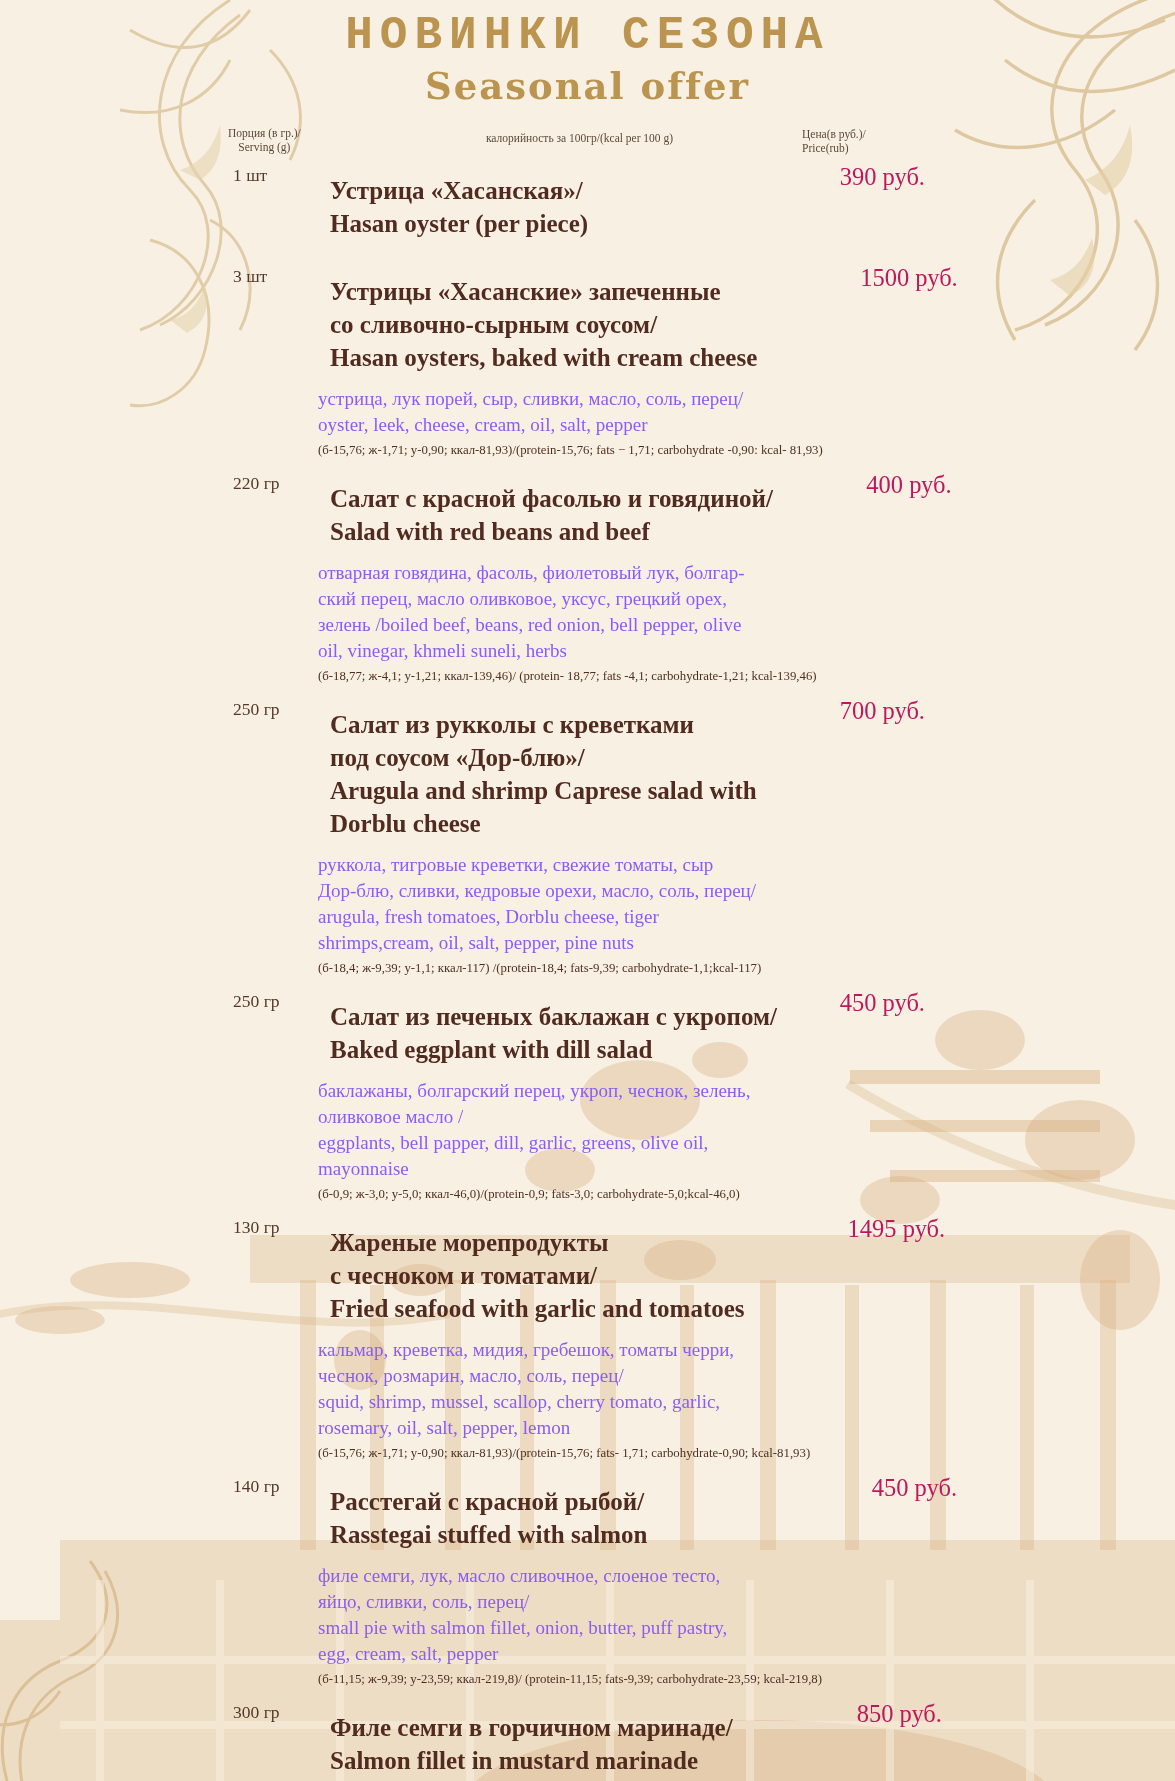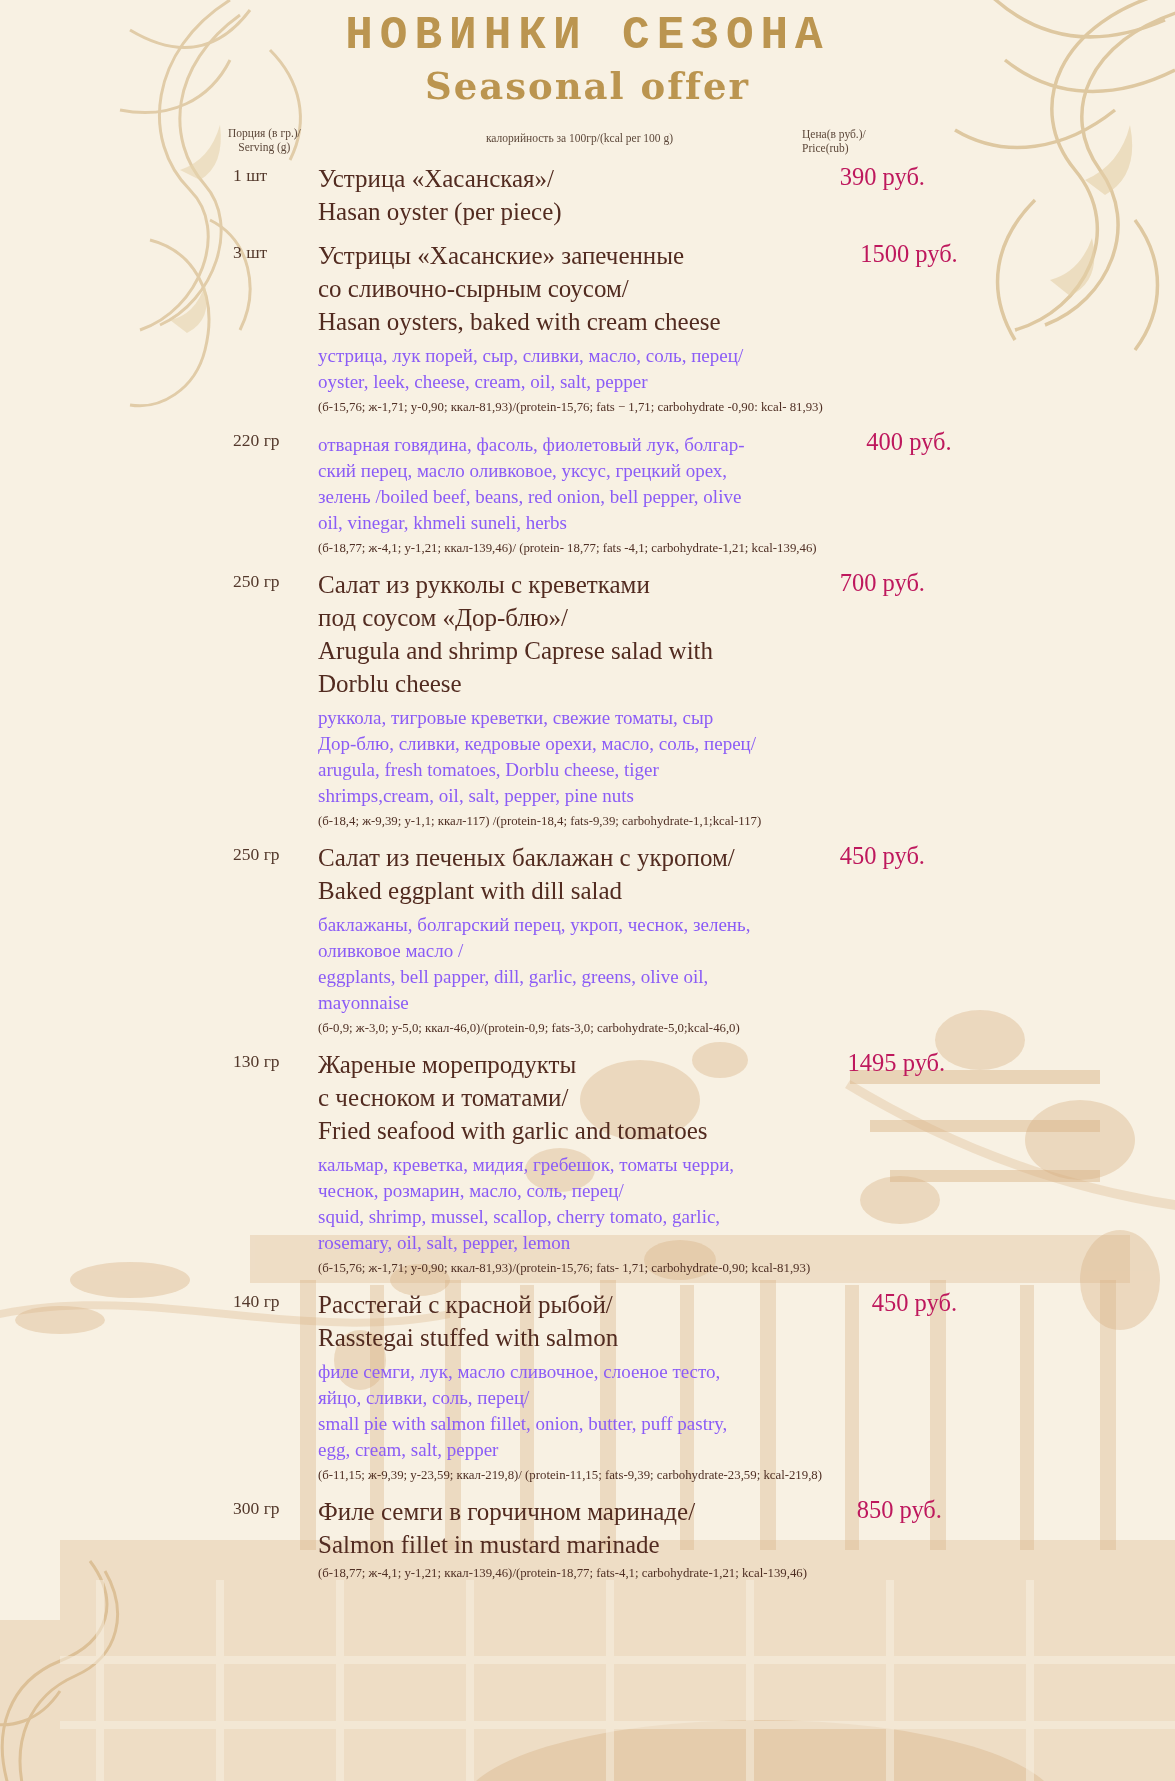--- a/index.html
+++ b/index.html
@@ -53,22 +53,22 @@
     display: grid;
     grid-template-columns: 85px 1fr 135px;
     margin: 0 250px 11px 233px;
   }
   .serving {
     font-size: 17.5px;
     padding-top: 3px;
     color: #53382b;
   }
   .title {
-    margin: 0;
-    font-size: 25px; font-weight: normal;
+    margin: 12px;
+    font-size: 25px; font-weight: bold;
     line-height: 33px;
     white-space: pre-line;
     color: #522b20;
   }
   .desc {
     margin: 5px 0 0 0;
     font-size: 19px;
     line-height: 26px;
     white-space: pre-line;
     color: #8b5cf6;
@@ -222,20 +222,22 @@
         <p class="desc">устрица, лук порей, сыр, сливки, масло, соль, перец/
 oyster, leek, cheese, cream, oil, salt, pepper</p>
         <p class="nutrition">(б-15,76; ж-1,71; у-0,90; ккал-81,93)/(protein-15,76; fats − 1,71; carbohydrate -0,90: kcal- 81,93)</p>
       </div>
       <div class="price">1500 руб.</div>
     </section>
 
     <section class="item">
       <div class="serving">220 гр</div>
       <div class="body">
+        <h3 class="title">Салат с красной фасолью и говядиной/
+Salad with red beans and beef</h3>
         <p class="desc">отварная говядина, фасоль, фиолетовый лук, болгар-
 ский перец, масло оливковое, уксус, грецкий орех,
 зелень /boiled beef, beans, red onion, bell pepper, olive
 oil, vinegar, khmeli suneli, herbs</p>
         <p class="nutrition">(б-18,77; ж-4,1; у-1,21; ккал-139,46)/ (protein- 18,77; fats -4,1; carbohydrate-1,21; kcal-139,46)</p>
       </div>
       <div class="price">400 руб.</div>
     </section>
 
     <section class="item">

